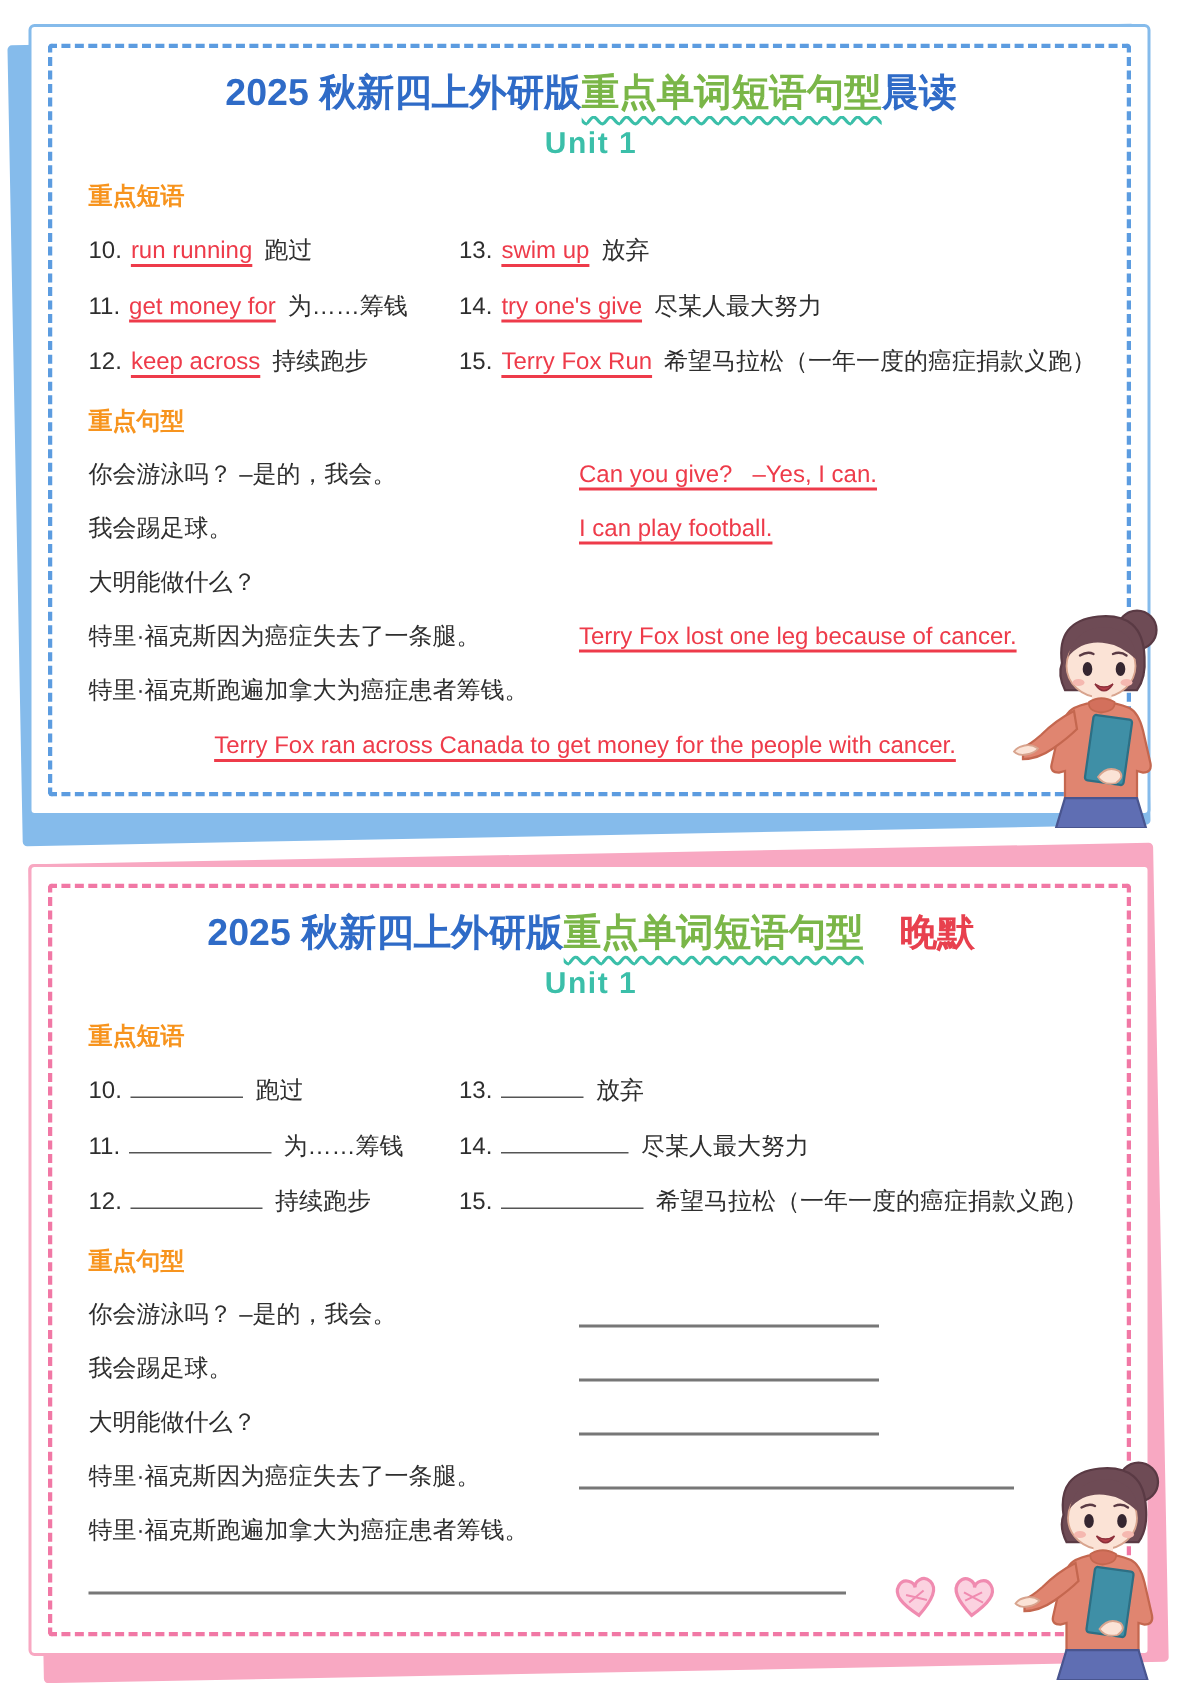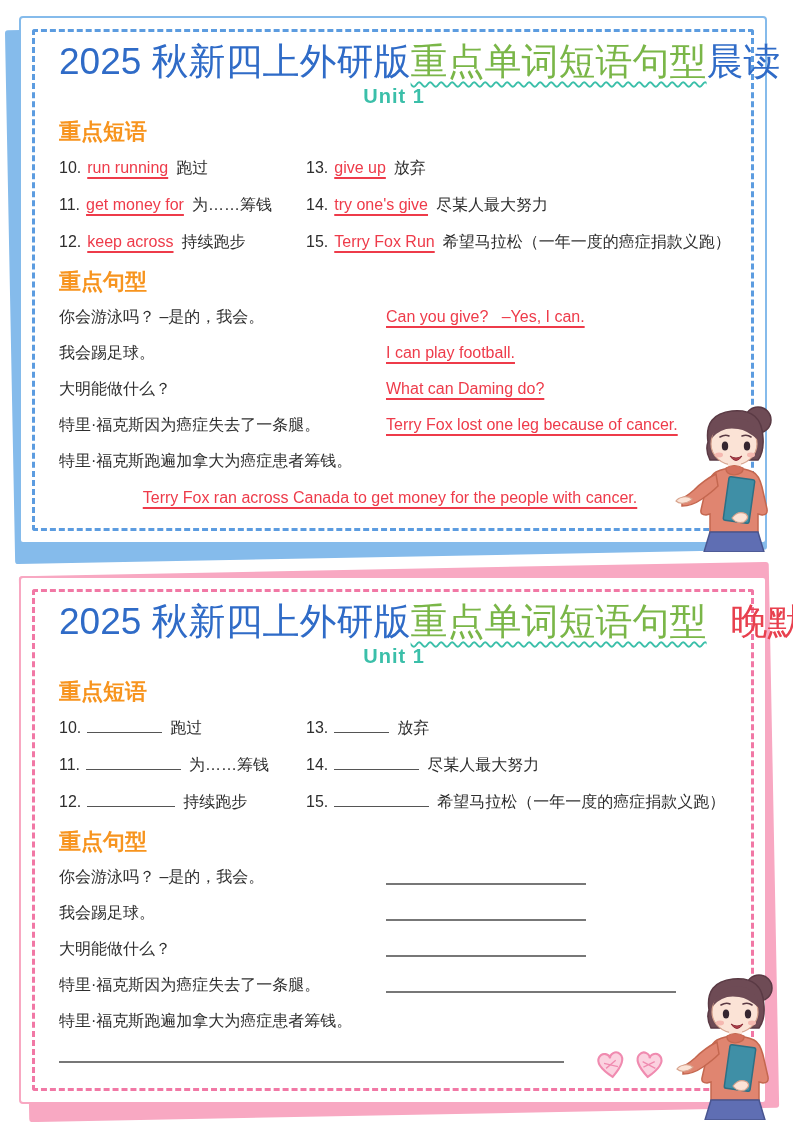--- a/index.html
+++ b/index.html
@@ -17,27 +17,27 @@
   .card{position:absolute;inset:0;background:#fff;border-radius:4px;}
   #panel-morning .card{border:2px solid var(--blue-card);}
   #panel-evening .card{border:2px solid var(--pink-card);}
 
   .dashed-border{position:absolute;inset:11px;border-radius:3px;pointer-events:none;}
   #panel-morning .dashed-border{border:3px dashed var(--blue-border);}
   #panel-evening .dashed-border{border:3px dashed var(--pink-border);}
 
   .content{position:absolute;left:38px;right:36px;top:24px;}
 
-  .title{text-align:center;font-size:37px;font-weight:normal;line-height:40px;white-space:nowrap;}
+  .title{text-align:center;font-size:25px;font-weight:bold;line-height:40px;white-space:nowrap;}
   .t-blue{color:var(--title-blue);}
   .t-green{color:var(--title-green);text-decoration:underline wavy var(--teal);text-decoration-thickness:2px;text-underline-offset:7px;}
   .t-red{color:var(--title-red);margin-left:24px;}
   .unit{text-align:center;font-size:20px;font-weight:bold;color:var(--teal);line-height:28px;letter-spacing:1px;}
 
-  .sec-header{color:var(--orange);font-size:22px;font-weight:bold;line-height:26px;margin-top:9px;}
+  .sec-header{color:var(--orange);font-size:16px;font-weight:bold;line-height:26px;margin-top:9px;}
 
   .phrase-grid{display:grid;grid-template-columns:247px 1fr;margin-top:4px;}
   .phrase{line-height:37px;font-size:16px;white-space:nowrap;}
   .num{margin-right:6px;}
   .en{color:var(--red-text);text-decoration:underline;text-underline-offset:4px;
       text-decoration-thickness:1.5px;margin-right:8px;white-space:pre;}
   .zh{color:var(--body-text);}
 
   .blank{display:inline-block;height:15px;border-bottom:1.5px solid #555;margin-right:8px;vertical-align:baseline;}
   .bw0{width:75px;} .bw1{width:55px;} .bw2{width:95px;} .bw3{width:85px;} .bw4{width:88px;} .bw5{width:95px;}
@@ -68,32 +68,32 @@
     <div class="back-card"></div>
     <div class="card">
       <div class="dashed-border"></div>
       <div class="content">
         <div class="title"><span class="t-blue">2025 秋新四上外研版</span><span class="t-green">重点单词短语句型</span><span class="t-blue">晨读</span></div>
         <div class="unit">Unit 1</div>
 
         <div class="sec-header">重点短语</div>
         <div class="phrase-grid">
           <div class="phrase"><span class="num">10.</span><span class="en">run running</span><span class="zh">跑过</span></div>
-          <div class="phrase"><span class="num">13.</span><span class="en">give up</span><span class="zh">放弃</span></div>
+          <div class="phrase"><span class="num">13.</span><span class="en">swim up</span><span class="zh">放弃</span></div>
           <div class="phrase"><span class="num">11.</span><span class="en">get money for</span><span class="zh">为……筹钱</span></div>
           <div class="phrase"><span class="num">14.</span><span class="en">try one's give</span><span class="zh">尽某人最大努力</span></div>
           <div class="phrase"><span class="num">12.</span><span class="en">keep across</span><span class="zh">持续跑步</span></div>
           <div class="phrase"><span class="num">15.</span><span class="en">Terry Fox Run</span><span class="zh">希望马拉松（一年一度的癌症捐款义跑）</span></div>
         </div>
 
         <div class="sec-header">重点句型</div>
         <div class="sentences">
           <div class="sent-row"><span class="zh">你会游泳吗？ –是的，我会。</span><span class="en">Can you give?   –Yes, I can.</span></div>
           <div class="sent-row"><span class="zh">我会踢足球。</span><span class="en">I can play football.</span></div>
-          <div class="sent-row"><span class="zh">大明能做什么？</span><span class="en">What can Daming do?</span></div>
+          <div class="sent-row"><span class="zh">大明能做什么？</span></div>
           <div class="sent-row"><span class="zh">特里·福克斯因为癌症失去了一条腿。</span><span class="en">Terry Fox lost one leg because of cancer.</span></div>
           <div class="sent-row"><span class="zh">特里·福克斯跑遍加拿大为癌症患者筹钱。</span></div>
           <div class="full-row"><span class="en">Terry Fox ran across Canada to get money for the people with cancer.</span></div>
         </div>
       </div>
 
       <svg class="teacher" width="122" height="150" viewBox="0 0 122 150">
         <circle cx="88" cy="18" r="13" fill="#6e4b55"></circle>
         <circle cx="88" cy="18" r="13" fill="none" stroke="#5a3a44" stroke-width="1.5"></circle>
         <path d="M38 40 Q34 12 62 9 Q92 6 93 36 Q94 50 88 58 L40 58 Q35 48 38 40Z" fill="#6e4b55" stroke="#5a3a44" stroke-width="1.5"></path>

